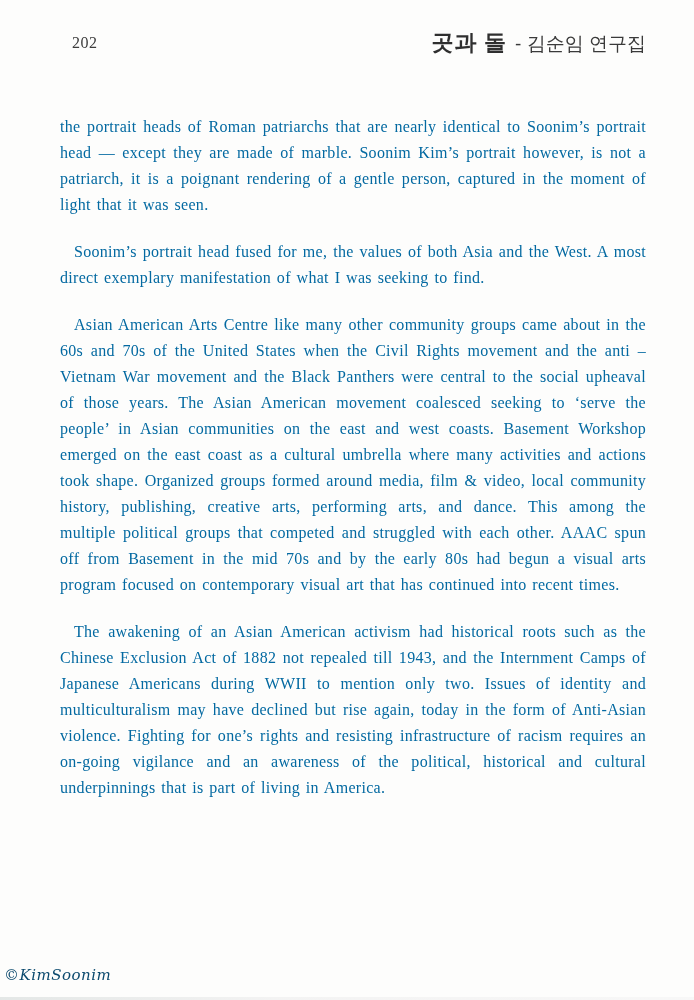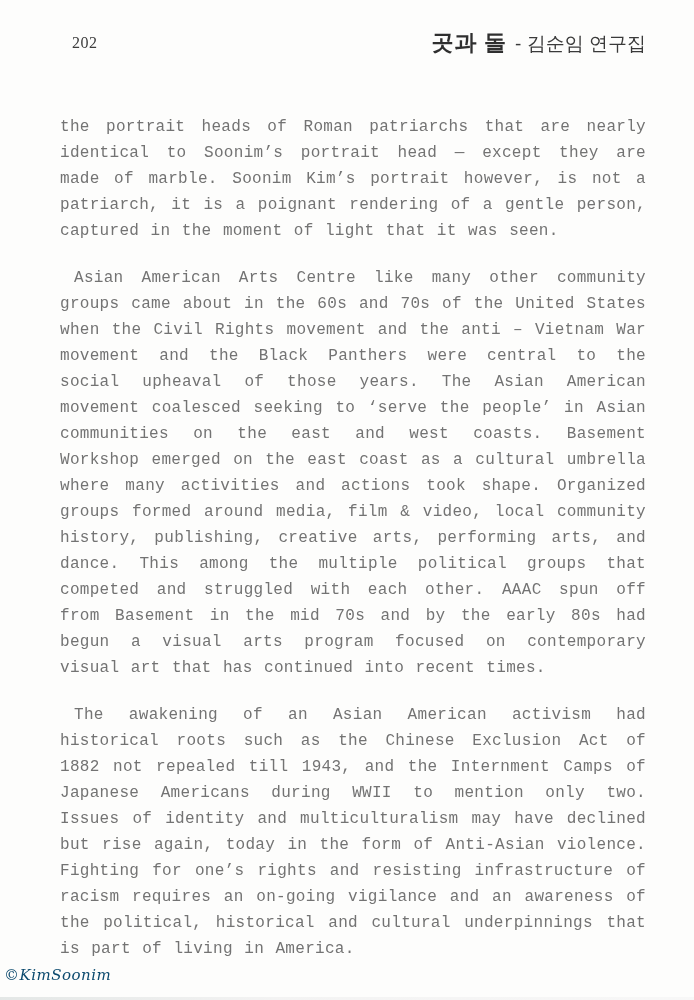--- a/index.html
+++ b/index.html
@@ -44,25 +44,24 @@
     color: #3a3a3a;
     margin-left: 4px;
   }
   .body-text {
     position: absolute;
     left: 60px;
     top: 114px;
     width: 586px;
     font-size: 16px;
     line-height: 26px;
-    color: #737373;
+    color: #0369a1;
     text-align: justify;
     letter-spacing: 0.3px;
     word-spacing: 1.5px;
-    font-family: Liberation Mono, monospace;
   }
   .body-text p {
     margin: 0 0 21px 0;
     text-indent: 14px;
   }
   .body-text p.continued {
     text-indent: 0;
   }
   .watermark {
     position: absolute;
@@ -91,20 +90,21 @@
 
   <div class="header-pagenum">202</div>
 
   <div class="header-title">
     <span class="title-main">곳과 돌</span>
     <span class="title-sub">- 김순임 연구집</span>
   </div>
 
   <div class="body-text">
     <p class="continued">the portrait heads of Roman patriarchs that are nearly identical to Soonim’s portrait head — except they are made of marble. Soonim Kim’s portrait however, is not a patriarch, it is a poignant rendering of a gentle person, captured in the moment of light that it was seen.</p>
+    <p>Soonim’s portrait head fused for me, the values of both Asia and the West. A most direct exemplary manifestation of what I was seeking to find.</p>
     <p>Asian American Arts Centre like many other community groups came about in the 60s and 70s of the United States when the Civil Rights movement and the anti – Vietnam War movement and the Black Panthers were central to the social upheaval of those years. The Asian American movement coalesced seeking to ‘serve the people’ in Asian communities on the east and west coasts. Basement Workshop emerged on the east coast as a cultural umbrella where many activities and actions took shape. Organized groups formed around media, film &amp; video, local community history, publishing, creative arts, performing arts, and dance. This among the multiple political groups that competed and struggled with each other. AAAC spun off from Basement in the mid 70s and by the early 80s had begun a visual arts program focused on contemporary visual art that has continued into recent times.</p>
     <p>The awakening of an Asian American activism had historical roots such as the Chinese Exclusion Act of 1882 not repealed till 1943, and the Internment Camps of Japanese Americans during WWII to mention only two. Issues of identity and multiculturalism may have declined but rise again, today in the form of Anti-Asian violence.  Fighting for one’s rights and resisting infrastructure of racism requires an on-going vigilance and an awareness of the political, historical and cultural underpinnings that is part of living in America.</p>
   </div>
 
   <div class="watermark">©KimSoonim</div>
 
   <div class="scan-edge-bottom"></div>
 
 </div>
 

